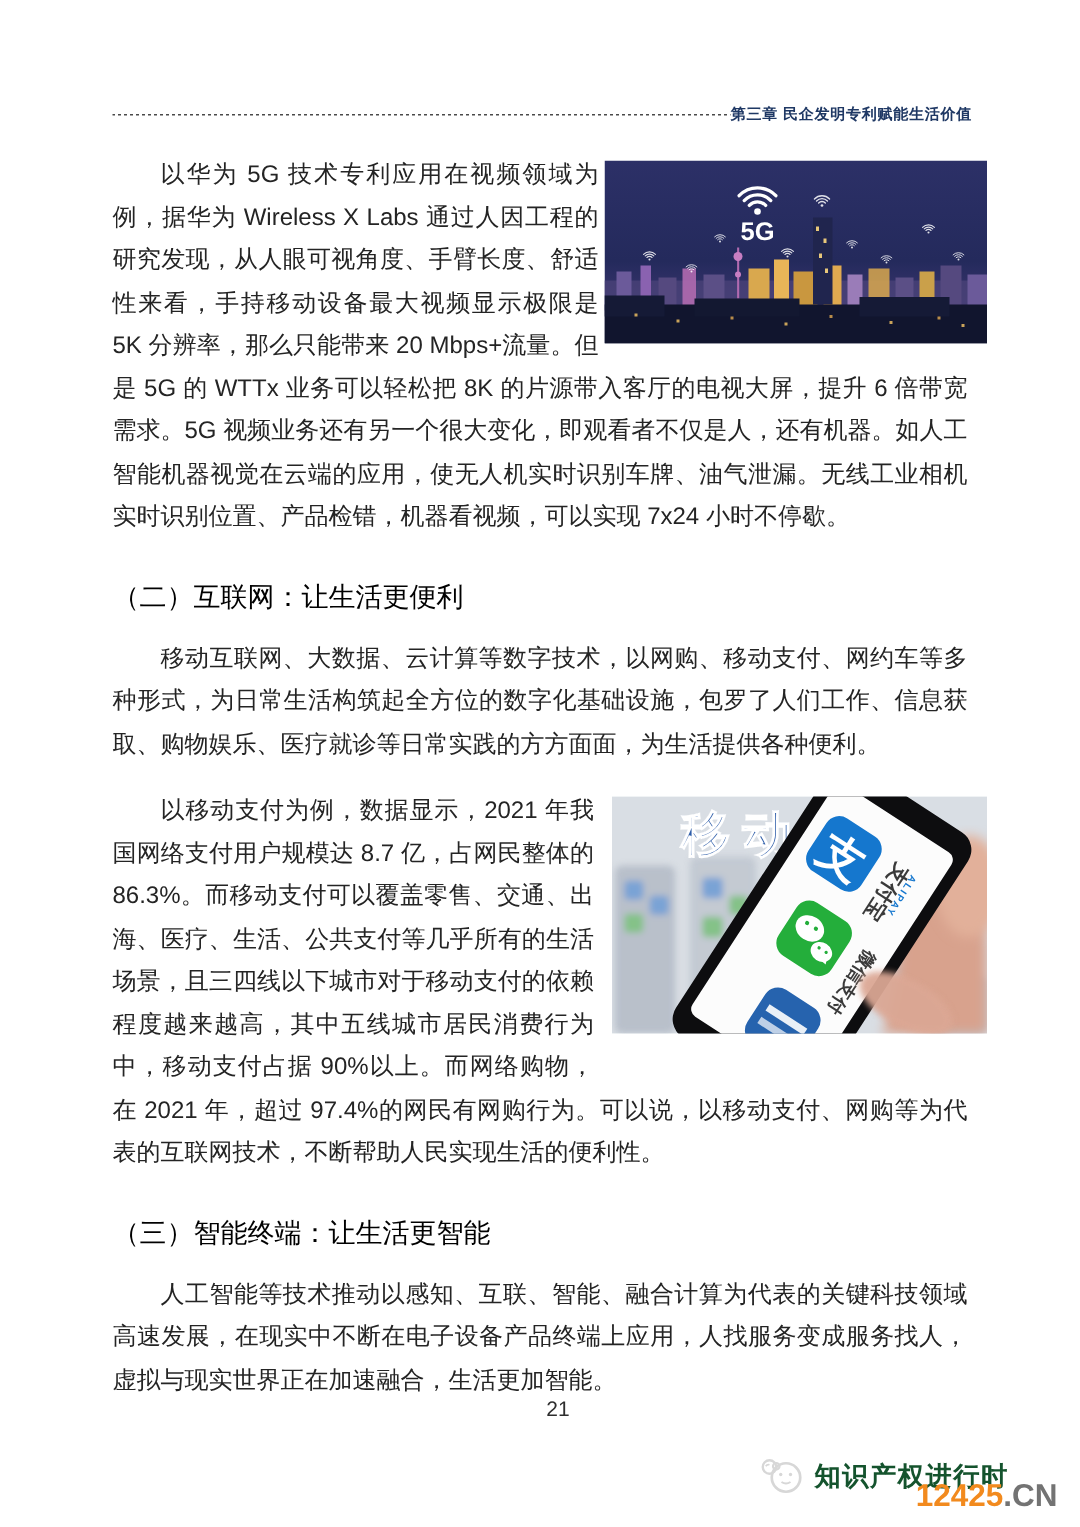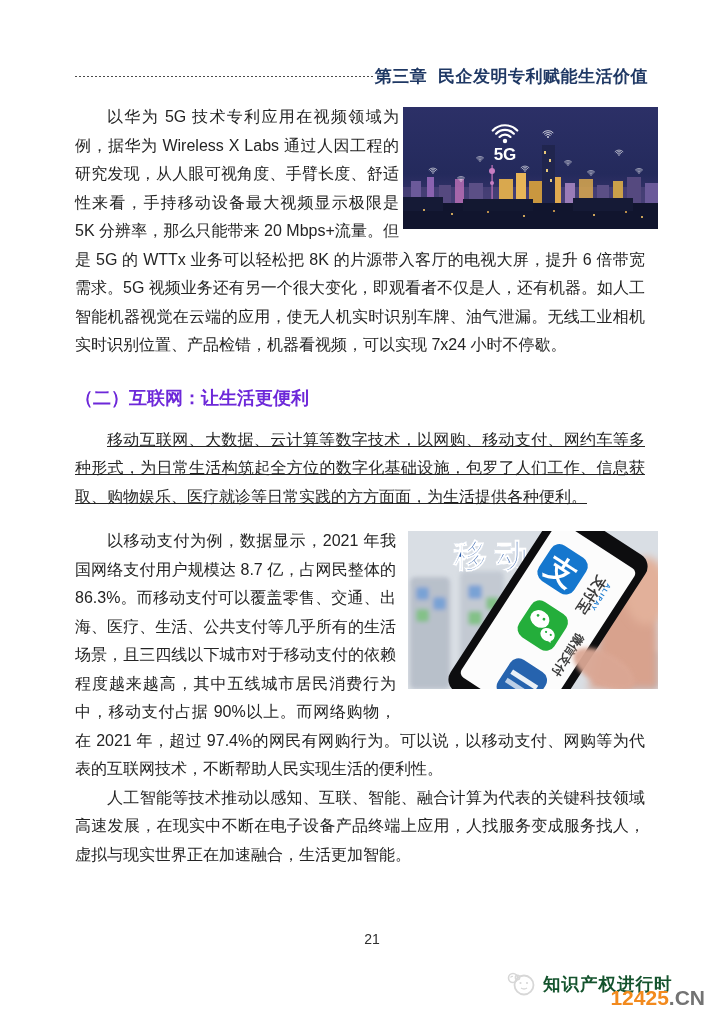--- a/index.html
+++ b/index.html
@@ -10,39 +10,39 @@
   
   .header{
     position:absolute;left:75px;right:72px;top:68px;height:16px;
     display:flex;align-items:center;
   }
   .dash-line{
     flex:1;height:1px;margin-top:1px;
     background:repeating-linear-gradient(to right,#4a4a4a 0 2px,transparent 2px 4px);
   }
   .chapter-title{
-    white-space:nowrap;color:#1F3864;font-weight:bold;font-size:17px;letter-spacing:.5px;font-family:Liberation Mono, monospace;
+    white-space:nowrap;color:#1F3864;font-weight:bold;font-size:10px;letter-spacing:.5px;
   }
   
   .content{
     position:absolute;left:75px;top:103px;width:570px;
     font-size:16px;line-height:28.5px;text-align:justify;color:#242424;
   }
   .para{ text-indent:2em; }
   .fig{
     float:right;position:relative;display:block;
   }
   .fig1{ width:255px;height:122px;margin:4px -13px 10px 4px; }
   .fig2{ width:250px;height:158px;margin:4px -13px 10px 12px; }
   .fig svg{display:block;width:100%;height:100%;}
   h2.sec{
-    font-size:18px;line-height:24px;color:#6d28d9;font-weight:bold;
+    font-size:18px;line-height:24px;color:#000000;font-weight:normal;
     margin:26px 0 16px 0;text-indent:0;
   }
-  .p2{margin:0 0 16px 0;text-decoration:underline;}
+  .p2{margin:0 0 16px 0;}
   .p3{margin-top:8px;}
   .h3{margin-top:22px;}
   
   .page-number{
     position:absolute;left:12px;top:931px;width:100%;text-align:center;
     font-size:14px;color:#2e2e2e;
   }
   .watermark{
     position:absolute;right:13px;top:971px;width:200px;height:42px;
   }
@@ -231,20 +231,21 @@
                 <rect x="-4" y="68" width="30" height="5" fill="#ffffff" opacity=".7"></rect>
               </g>
             </g>
           </g>
 
           <ellipse cx="196" cy="138" rx="34" ry="16" transform="rotate(28 196 138)" fill="#dba794" opacity=".95" filter="url(#blur2)"></ellipse>
         </svg>
       </span><span>以移动支付为例，数据显示，2021 年我国网络支付用户规模达 8.7 亿，占网民整体的 86.3%。而移动支付可以覆盖零售、交通、出海、医疗、生活、公共支付等几乎所有的生活场景，且三四线以下城市对于移动支付的依赖程度越来越高，其中五线城市居民消费行为中，移动支付占据 90%以上。而网络购物，在 2021 年，超过 97.4%的网民有网购行为。可以说，以移动支付、网购等为代表的互联网技术，不断帮助人民实现生活的便利性。</span>
     </div>
 
+    <h2 class="sec h3">（三）智能终端：让生活更智能</h2>
 
     <div class="para p4">人工智能等技术推动以感知、互联、智能、融合计算为代表的关键科技领域高速发展，在现实中不断在电子设备产品终端上应用，人找服务变成服务找人，虚拟与现实世界正在加速融合，生活更加智能。</div>
 
   </div>
 
   <div class="page-number">21</div>
 
   <div class="watermark">
     <div class="wm-row">
       <svg class="wm-icon" viewBox="0 0 31 26">

